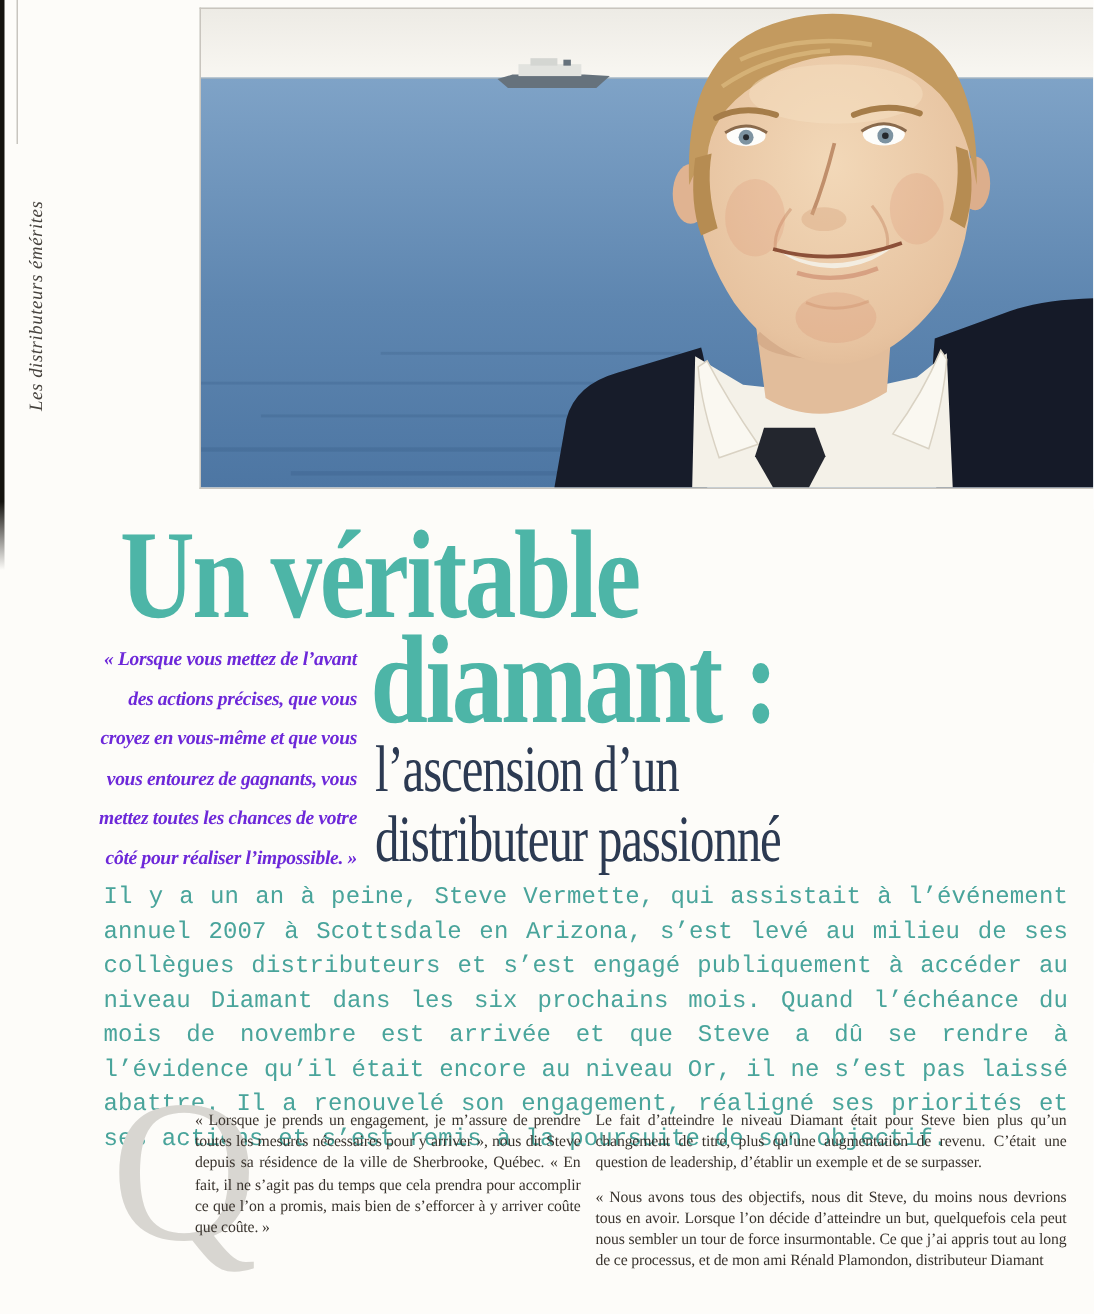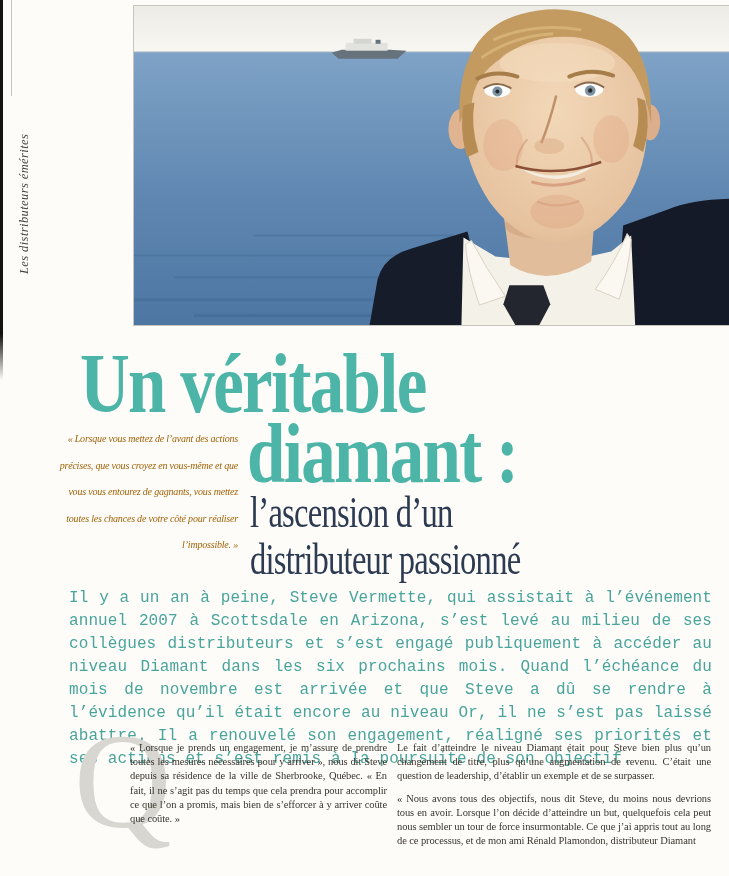--- a/index.html
+++ b/index.html
@@ -45,23 +45,23 @@
   }
   .headline-sub {
     position:absolute; left:250px; top:489px;
     font-family:"Liberation Serif", serif; font-weight:400;
     font-size:44px; line-height:47px; letter-spacing:-1px;
     color:#2c3a52; transform:scaleX(0.74); transform-origin:left top;
     white-space:nowrap;
   }
   .pull-quote {
     position:absolute; left:52px; top:426px; width:186px;
-    font-family:"Liberation Serif", serif; font-style:italic; font-weight:400;
-    font-size:10px; line-height:26.5px; letter-spacing:-0.2px;
-    color:#a16207; text-align:right;
+    font-family:"Liberation Serif", serif; font-style:italic; font-weight:700;
+    font-size:13px; line-height:26.5px; letter-spacing:-0.2px;
+    color:#6d28d9; text-align:right;
   }
   .intro {
     position:absolute; left:69px; top:587px; width:643px;
     font-family:Liberation Mono, monospace;
     font-size:16px; line-height:23px; color:#49a49b;
     text-align:justify; letter-spacing:0.1px;
   }
   .drop-cap {
     position:absolute; left:74px; top:714px;
     font-family:"Liberation Serif", serif; font-weight:400;

